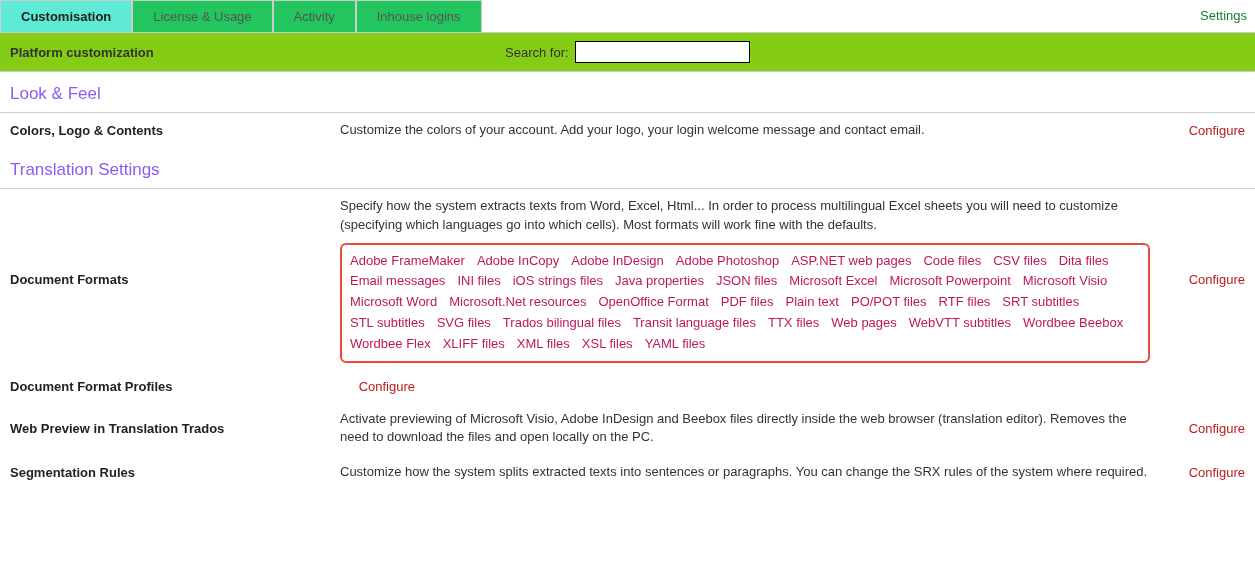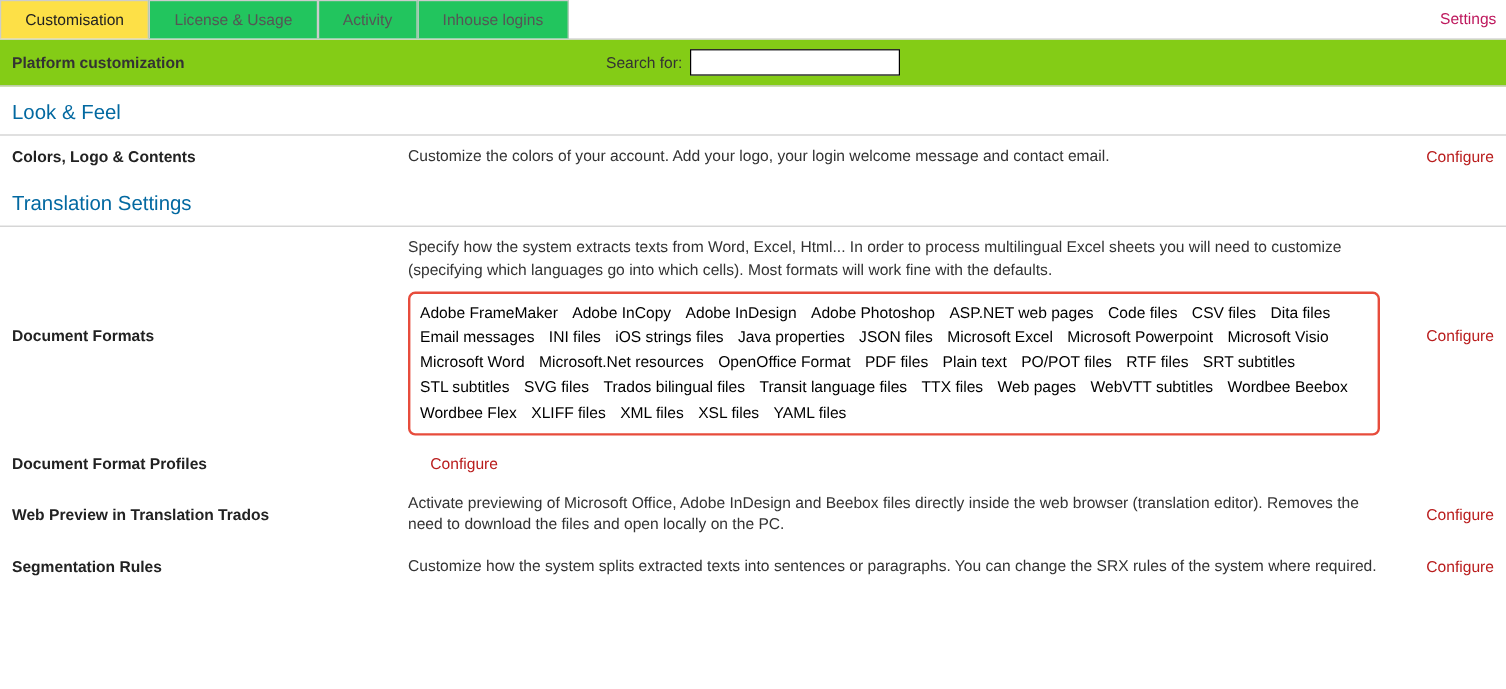--- a/index.html
+++ b/index.html
@@ -1,37 +1,37 @@
 <!DOCTYPE html>
 <html><head>
   <meta charset="utf-8">
   <style>
     * { box-sizing: border-box; margin: 0; padding: 0; }
     body { font-family: Arial, Helvetica, sans-serif; font-size: 13px; color: #333; width: 1255px; }
     
     .tab-row { display: flex; align-items: center; border-bottom: 1px solid #ccc; position: relative; }
     .tab { padding: 8px 20px; border: 1px solid #ccc; border-bottom: none; background: #22c55e; cursor: pointer; margin-right: 0; color: #555; }
-    .tab.active { background: #fde047; color: #222; font-weight: normal; }
-    .settings-link { position: absolute; right: 8px; top: 8px; color: #be185d; font-size: 13px; }
+    .tab.active { background: #5eead4; color: #222; font-weight: bold; }
+    .settings-link { position: absolute; right: 8px; top: 8px; color: #15803d; font-size: 13px; }
     
     .subheader { background: #84cc16; border-bottom: 1px solid #ccc; display: flex; align-items: center; padding: 8px 10px; }
     .subheader-title { font-weight: bold; flex: 0 0 495px; }
     .search-label { margin-right: 6px; }
     .search-input { border: 1px solid #000; padding: 3px 6px; width: 175px; height: 22px; }
     
-    .section-title { font-size: 17px; padding: 12px 10px 8px 10px; color: #0369a1; border-bottom: 1px solid #ccc; }
+    .section-title { font-size: 17px; padding: 12px 10px 8px 10px; color: #8b5cf6; border-bottom: 1px solid #ccc; }
     
     .row { display: flex; padding: 8px 10px 8px 10px; align-items: center; }
     .row-label { flex: 0 0 330px; font-weight: bold; color: #222; font-size: 13px; }
     .row-desc { flex: 1; color: #333; line-height: 1.45; padding-right: 20px; }
     .row-action { flex: 0 0 75px; text-align: right; }
     .row-action a { color: #b91c1c; text-decoration: none; cursor: pointer; margin-left: 12px; }
     
     .formats-box { border: 2px solid #e74c3c; border-radius: 6px; padding: 6px 8px; margin-top: 8px; line-height: 1.6; }
-    .formats-box a { color: #000000; text-decoration: none; margin-right: 12px; display: inline-block; white-space: nowrap; }
+    .formats-box a { color: #be185d; text-decoration: none; margin-right: 12px; display: inline-block; white-space: nowrap; }
   </style>
 </head>
 <body>
 
 <div class="tab-row">
   <div class="tab active">Customisation</div>
   <div class="tab">License &amp; Usage</div>
   <div class="tab">Activity</div>
   <div class="tab">Inhouse logins</div>
   <div class="settings-link">Settings</div>
@@ -62,21 +62,21 @@
   <div class="row-action"><a>Configure</a></div>
 </div>
 
 <div class="row">
   <div class="row-label">Document Format Profiles</div>
   <div class="row-action"><a>Configure</a></div>
 </div>
 
 <div class="row">
   <div class="row-label">Web Preview in Translation Trados</div>
-  <div class="row-desc">Activate previewing of Microsoft Office, Adobe InDesign and Beebox files directly inside the web browser (translation editor). Removes the need to download the files and open locally on the PC.</div>
+  <div class="row-desc">Activate previewing of Microsoft Visio, Adobe InDesign and Beebox files directly inside the web browser (translation editor). Removes the need to download the files and open locally on the PC.</div>
   <div class="row-action"><a>Configure</a></div>
 </div>
 
 <div class="row">
   <div class="row-label">Segmentation Rules</div>
   <div class="row-desc">Customize how the system splits extracted texts into sentences or paragraphs. You can change the SRX rules of the system where required.</div>
   <div class="row-action"><a>Configure</a></div>
 </div>
 
 </body></html>

